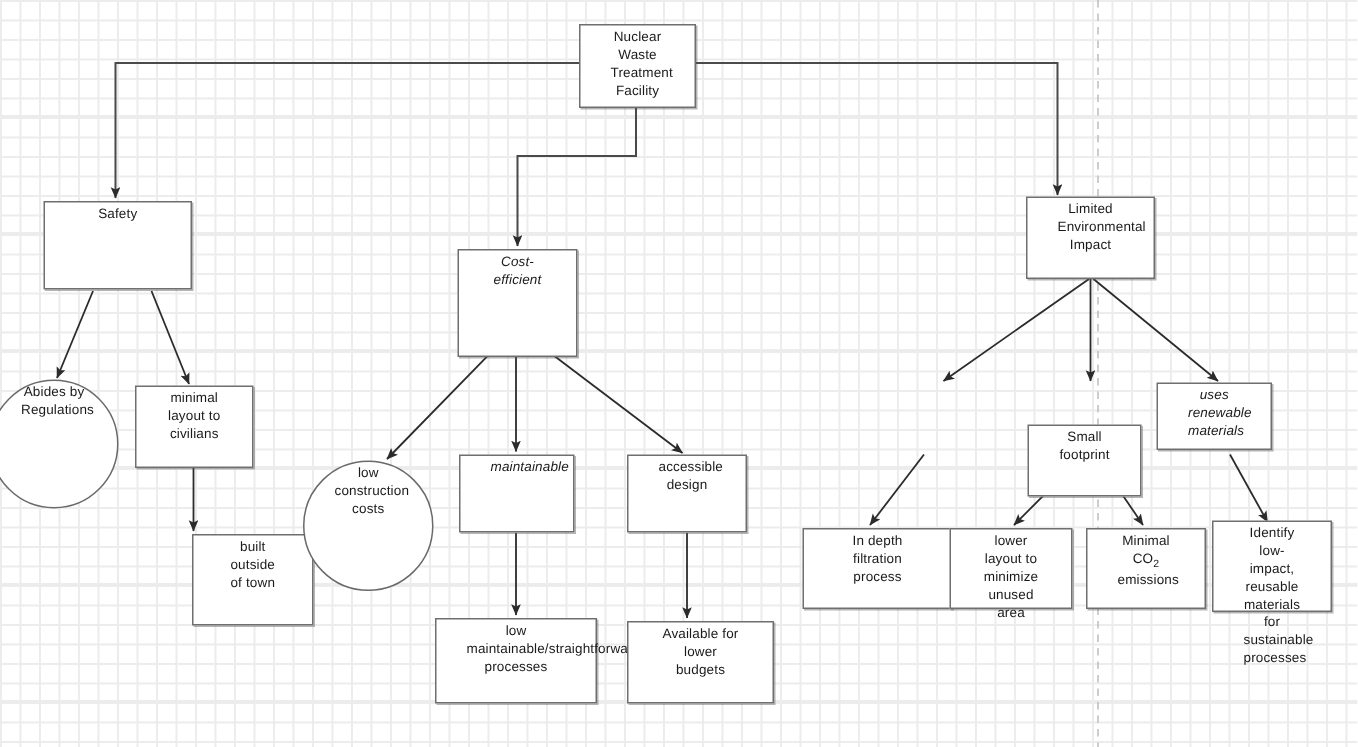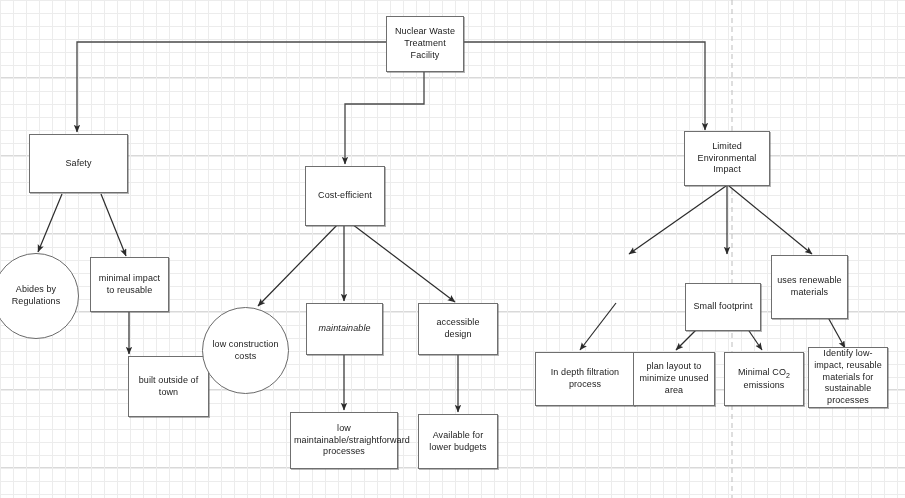--- a/index.html
+++ b/index.html
@@ -30,30 +30,29 @@
     position: absolute;
     left: 0; top: 0;
     width: 905px;
     height: 498px;
     pointer-events: none;
   }
   .node {
     position: absolute;
     box-sizing: border-box;
     display: flex;
-    align-items: center;
     justify-content: center;
     text-align: center;
     background: #ffffff;
     border: 1px solid #6f6f6f;
     box-shadow: 1px 1px 0 rgba(90,90,90,0.45);
     color: #1a1a1a;
     font-size: 9px;
     line-height: 1.32;
-    padding: 2px 3px;
+    padding: 2px 20px;
     letter-spacing: 0.1px;
     z-index: 2;
   }
   .node.ellipse {
     border-radius: 50%;
     box-shadow: none;
     border: 1px solid #6a6a6a;
   }
   .node span { display: block; width: 100%; }
   sub { font-size: 7px; }
@@ -113,70 +112,70 @@
 
   <div class="node" style="left:29px; top:134px; width:99px; height:59px;">
     <span>Safety</span>
   </div>
 
   <div class="node ellipse" style="left:-7px; top:253px; width:86px; height:86px;">
     <span>Abides by Regulations</span>
   </div>
 
   <div class="node" style="left:90px; top:257px; width:79px; height:55px;">
-    <span>minimal impact to reusable</span>
+    <span>minimal layout to civilians</span>
   </div>
 
   <div class="node" style="left:89px; top:356px; width:81px; height:61px;margin-left:39px;">
     <span>built outside of town</span>
   </div>
 
-  <div class="node" style="left:305px; top:166px; width:80px; height:60px;">
+  <div class="node" style="left:305px; top:166px; width:80px; height:72px;font-style:italic;">
     <span>Cost-efficient</span>
   </div>
 
   <div class="node ellipse" style="left:202px; top:307px; width:87px; height:87px;">
     <span>low construction costs</span>
   </div>
 
   <div class="node" style="left:306px; top:303px; width:77px; height:52px;font-style:italic;">
     <span>maintainable</span>
   </div>
 
   <div class="node" style="left:418px; top:303px; width:80px; height:52px;">
     <span>accessible design</span>
   </div>
 
   <div class="node" style="left:290px; top:412px; width:108px; height:57px;">
     <span>low maintainable/straightforward processes</span>
   </div>
 
-  <div class="node" style="left:418px; top:414px; width:80px; height:55px;">
+  <div class="node" style="left:418px; top:414px; width:98px; height:55px;">
     <span>Available for lower budgets</span>
   </div>
 
   <div class="node" style="left:684px; top:131px; width:86px; height:55px;">
     <span>Limited Environmental Impact</span>
   </div>
 
 
   <div class="node" style="left:685px; top:255px; width:76px; height:48px;margin-top:28px;">
     <span>Small footprint</span>
   </div>
 
-  <div class="node" style="left:771px; top:255px; width:77px; height:64px;">
+  <div class="node" style="left:771px; top:255px; width:77px; height:45px;font-style:italic;">
     <span>uses renewable materials</span>
   </div>
 
   <div class="node" style="left:535px; top:352px; width:100px; height:54px;">
     <span>In depth filtration process</span>
   </div>
 
   <div class="node" style="left:633px; top:352px; width:82px; height:54px;">
-    <span>plan layout to minimize unused area</span>
+    <span>lower layout to minimize unused area</span>
   </div>
 
   <div class="node" style="left:724px; top:352px; width:80px; height:54px;">
     <span><span style="display:inline">Minimal CO</span><sub>2</sub><br><span style="display:inline">emissions</span></span>
   </div>
 
   <div class="node" style="left:808px; top:347px; width:80px; height:61px;">
     <span>Identify low-impact, reusable materials for sustainable processes</span>
   </div>
 

